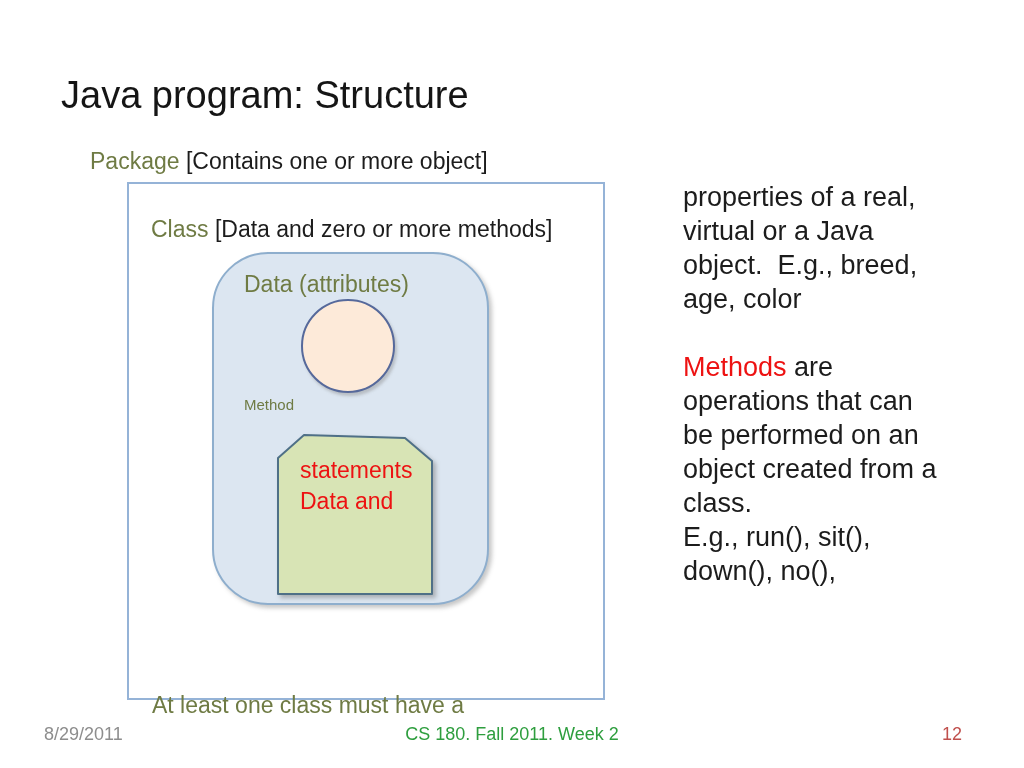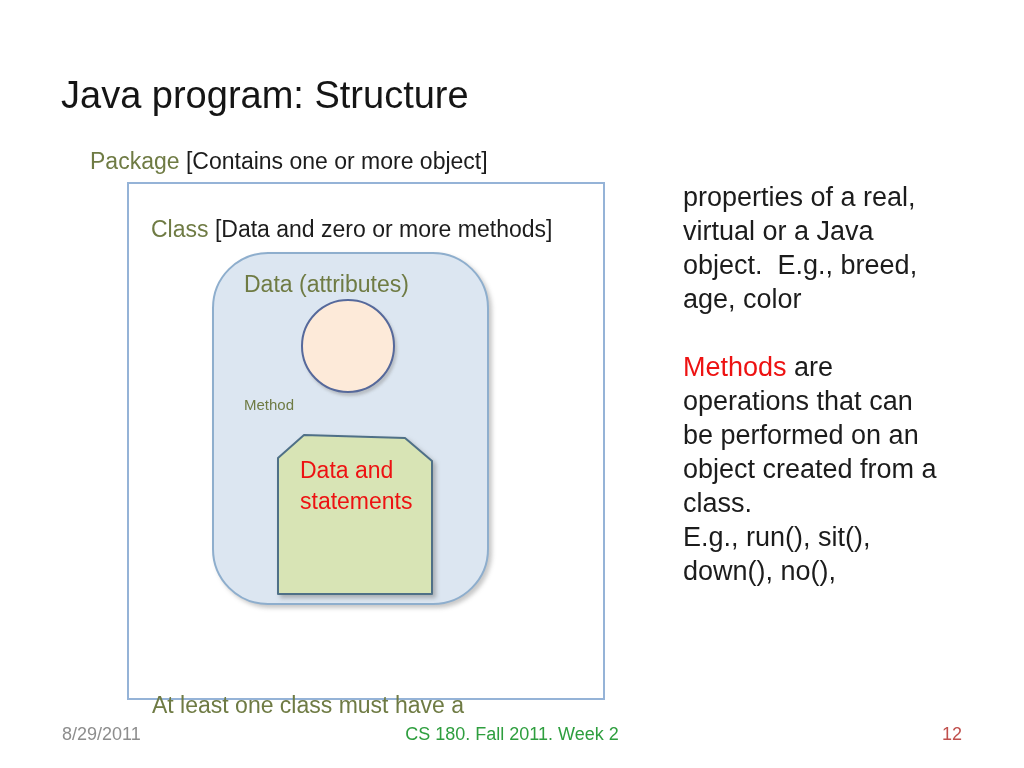--- a/index.html
+++ b/index.html
@@ -79,21 +79,21 @@
     left: 683px; top: 180px;
     width: 320px;
     font-size: 27px;
     line-height: 34px;
     color: #1c1c1c;
   }
   .rp-line { white-space: pre; }
   .rp-gap { height: 34px; }
 
   .footer-date {
-    left: 62px; top: 724px;
+    left: 44px; top: 724px;
     font-size: 18px;
     color: var(--footer_gray);
   }
   .footer-course {
     left: 0; top: 724px;
     width: 1024px;
     text-align: center;
     font-size: 18px;
     color: var(--footer_green);
   }
@@ -120,22 +120,22 @@
 
 <div class="abs data-circle"></div>
 
 <div class="abs method-label">Method</div>
 
 <svg class="abs method-shape-svg" width="176" height="172" viewBox="0 0 176 172">
   <polygon points="10,28 36,5 137,8 164,31 164,164 10,164" stroke-linejoin="round" style="stroke: var(--shape_border); stroke-width: 2;" fill="#d8e4b5"></polygon>
 </svg>
 
 <div class="abs method-shape-text">
+  <div>statements</div>
   <div>Data and</div>
-  <div>statements</div>
 </div>
 
 <div class="abs note">
   <div>At least one class must have a</div>
   
 </div>
 
 <div class="abs right-panel">
   <div>
     <div class="rp-line">properties of a real,</div>

